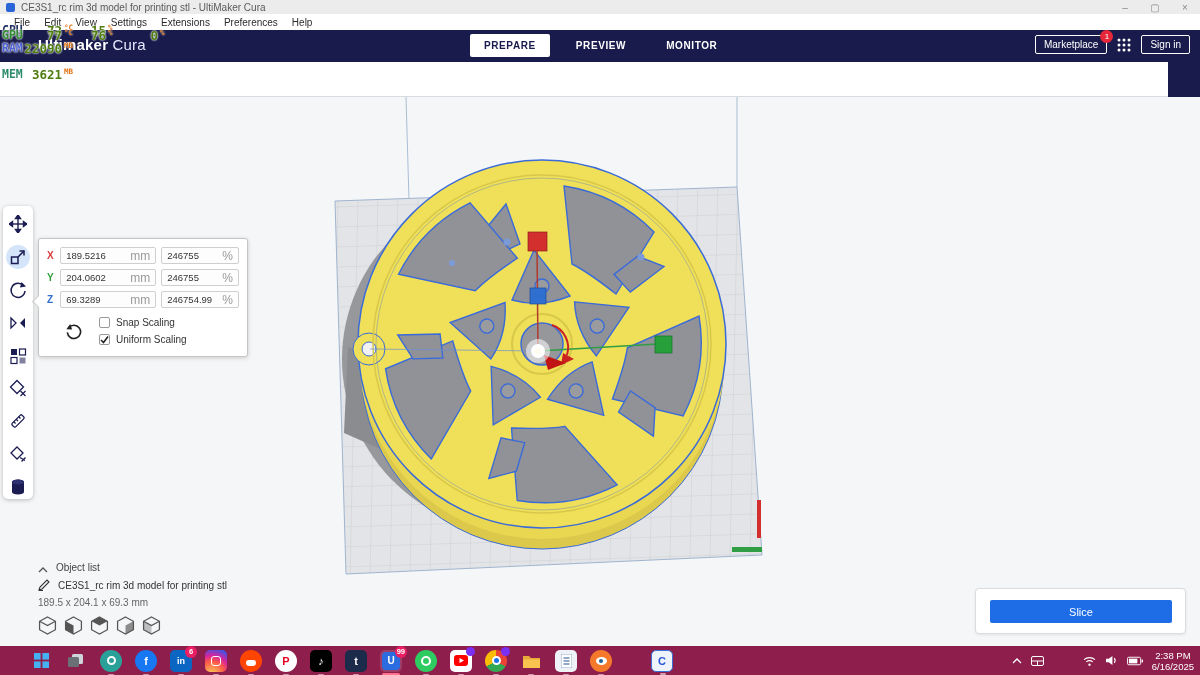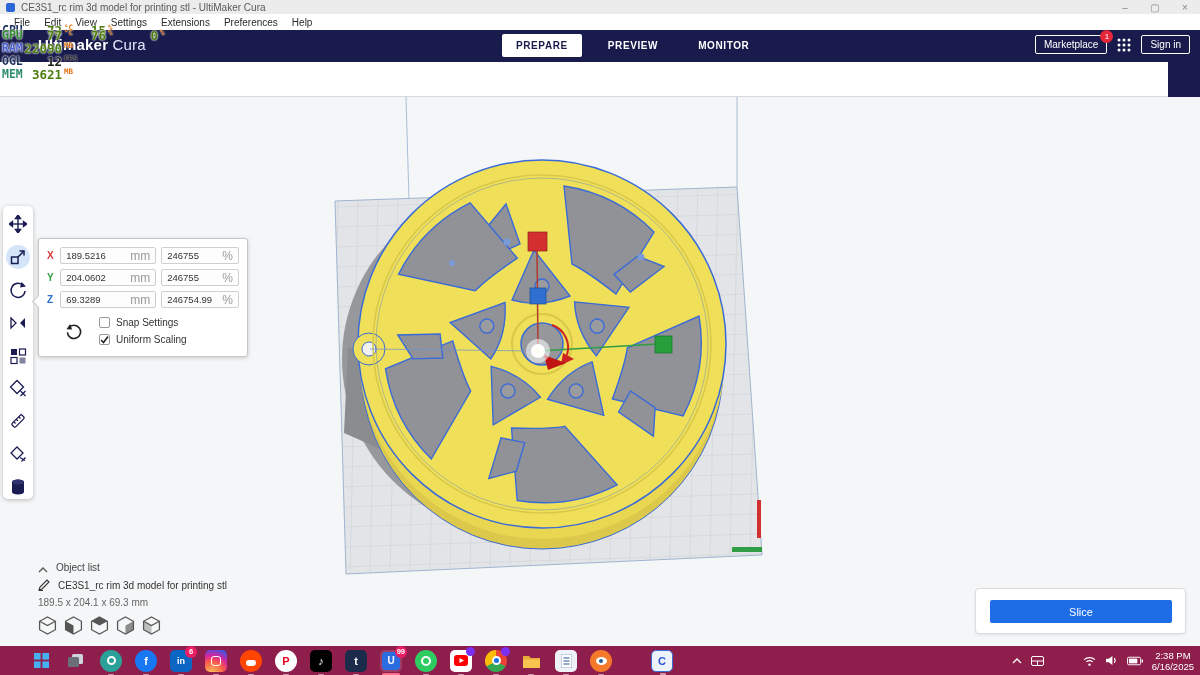--- a/index.html
+++ b/index.html
@@ -18,21 +18,21 @@
   #menubar { position:absolute; left:0; top:14px; width:1200px; height:16px; background:#ffffff;
              display:flex; align-items:center; gap:6px; padding-left:10px; font-size:10px; color:#2a2a2a; }
   #menubar span { padding:0 4px; }
 
   
   #header { position:absolute; left:0; top:30px; width:1200px; height:32px; background:#191b4c; }
   #logo { position:absolute; left:38px; top:6px; font-size:15px; color:#fff; letter-spacing:.2px; }
   #logo b { font-weight:700; } #logo i { font-style:normal; font-weight:300; color:#e6e8ff; }
   #tabs { position:absolute; left:470px; top:4px; display:flex; align-items:center; gap:12px; }
   .tab { color:#fff; font-size:10px; font-weight:700; letter-spacing:.6px; padding:6px 14px; }
-  .tab.active { background:#fff; color:#191b4c; border-radius:2px;margin-left:32px; }
+  .tab.active { background:#fff; color:#191b4c; border-radius:2px; }
   #hdr-right { position:absolute; right:10px; top:5px; display:flex; align-items:center; gap:10px; }
   .hbtn { border:1px solid #fff; border-radius:2px; color:#fff; font-size:10px; padding:3px 8px; position:relative; }
   .badge-red { position:absolute; top:-6px; right:-7px; min-width:13px; height:13px; background:#e6273a; color:#fff;
                border-radius:8px; font-size:8px; display:flex; align-items:center; justify-content:center; padding:0 2px; }
 
   
   #configbar { position:absolute; left:0; top:62px; width:1168px; height:35px; background:#fff;
                border-bottom:1px solid #d7dae0; }
   #cfg-dark { position:absolute; left:1168px; top:62px; width:32px; height:35px; background:#191b4c; }
   .cfg-box { position:absolute; border:1px solid #c9ccd3; border-radius:3px; background:#fff; }
@@ -438,21 +438,21 @@
   <div id="scale-bottom">
     <div id="reset-wrap">
       <svg width="17" height="17" viewBox="0 0 18 18" fill="none" stroke="#222" stroke-width="1.7">
         <path d="M 4,5 A 7,7 0 1 1 2.5,10"></path>
         <polygon points="5.5,1 1.5,6.5 7.5,6.8" fill="#222" stroke="none"></polygon>
       </svg>
     </div>
     <div>
       <div class="chkrow">
         <div class="chkbox"></div>
-        <span class="chklbl">Snap Settings</span>
+        <span class="chklbl">Snap Scaling</span>
       </div>
       <div class="chkrow">
         <div class="chkbox">
           <svg width="9" height="9" viewBox="0 0 9 9">
             <polyline points="1,5 3.5,7.5 8,1.5" fill="none" stroke="#222" stroke-width="1.6"></polyline>
             </svg>
         </div>
         <span class="chklbl">Uniform Scaling</span>
       </div>
     </div>
@@ -632,23 +632,18 @@
     <span class="pnum v2">76</span>
     <span class="punit u2">%</span>
     <span class="pnum v3">0</span>
     <span class="punit u3">%</span>
   </div>
   <div class="prow" style="top:26px;">
     <span class="plabel" style="color: rgb(74, 95, 208);">RAM</span>
     <span class="pnum v1">22090</span>
     <span class="punit u1">MB</span>
   </div>
-  <div class="prow dark" style="top:39px;">
-    <span class="plabel" style="color: rgb(32, 49, 95);">OGL</span>
-    <span class="pnum v1">12</span>
-    <span class="punit u1">FPS</span>
-  </div>
   <div class="prow" style="top:52px;">
     <span class="plabel" style="color: rgb(46, 139, 110);">MEM</span>
     <span class="pnum v1">3621</span>
     <span class="punit u1">MB</span>
   </div>
 </div>
 
 </body></html>

